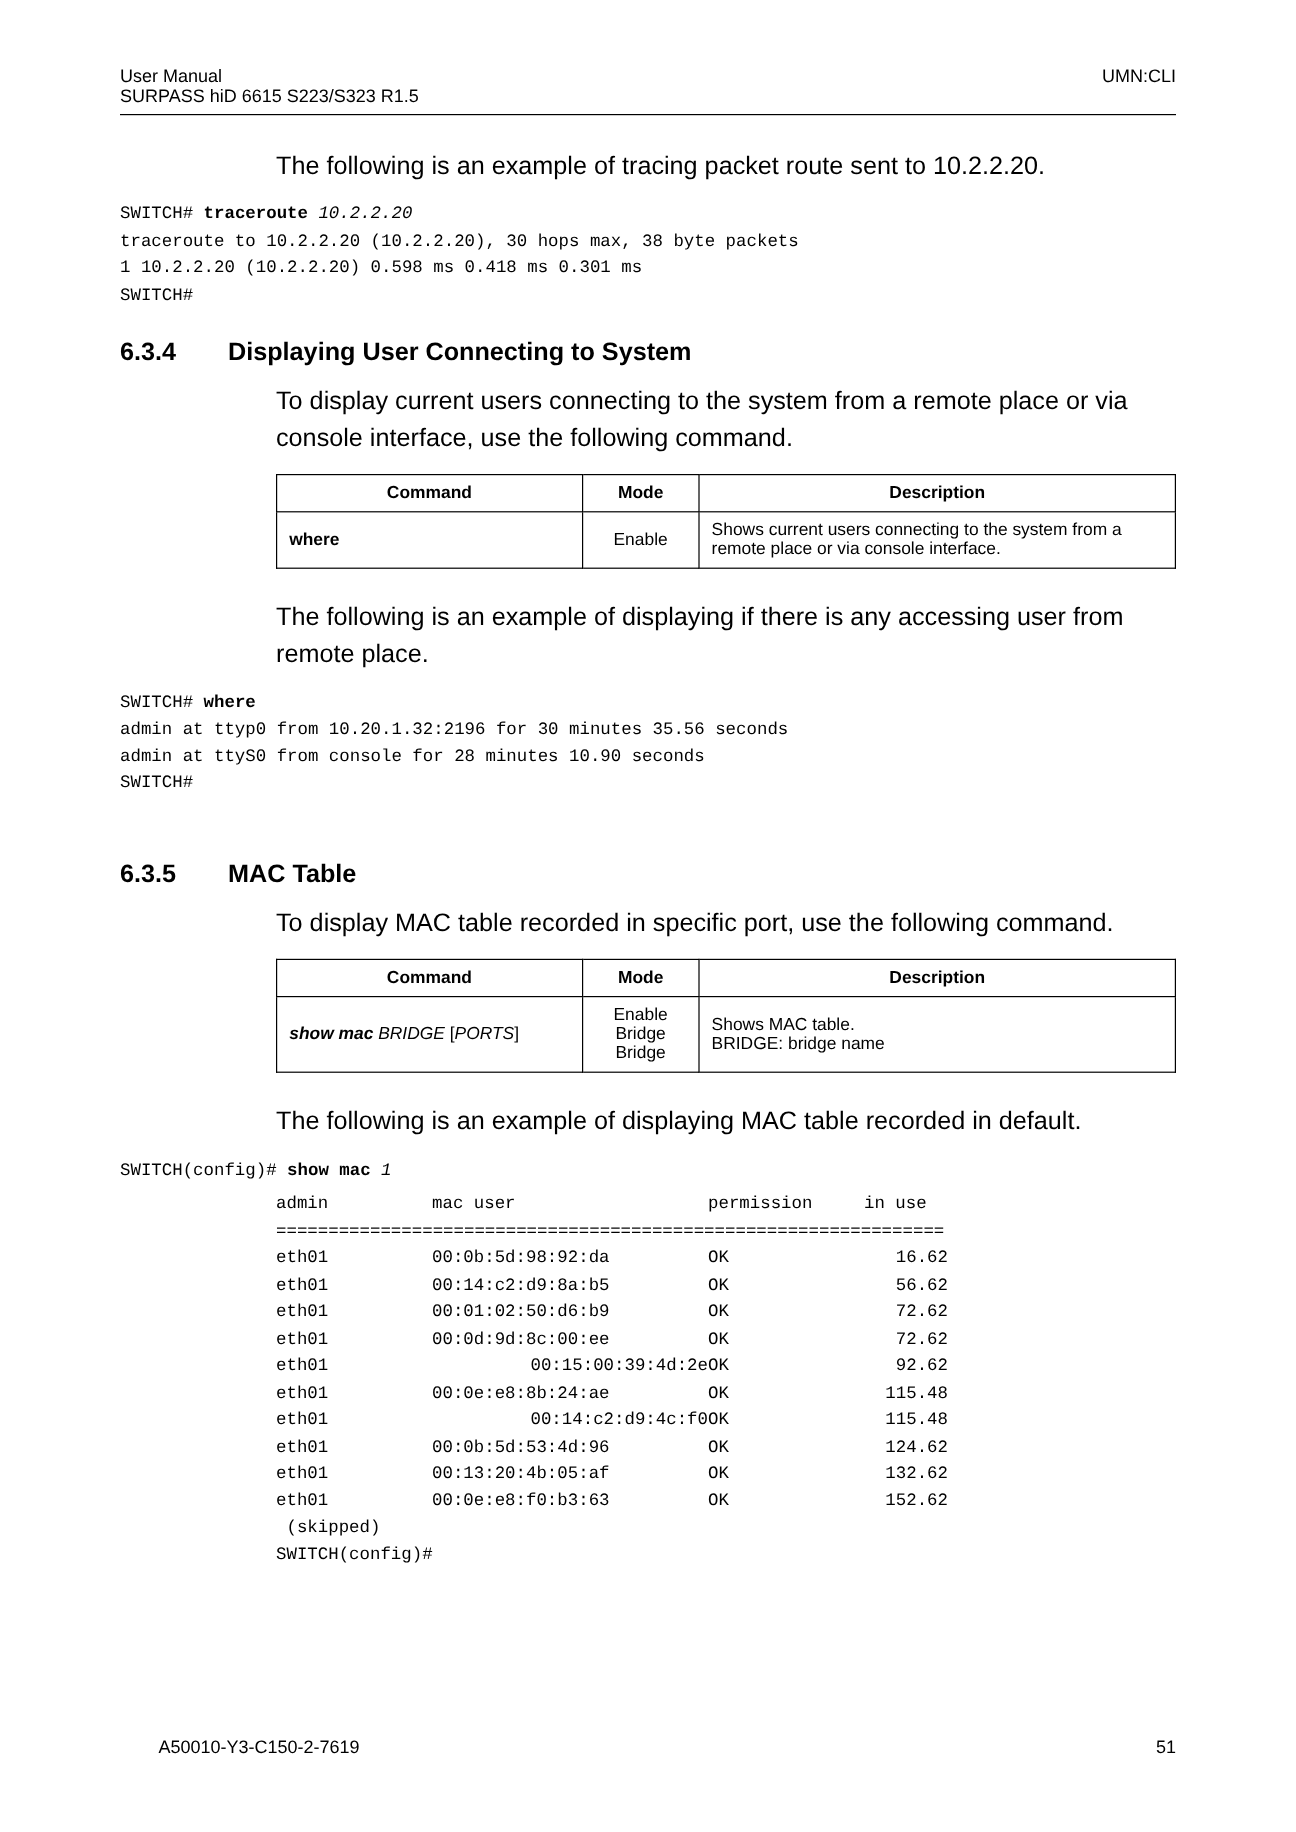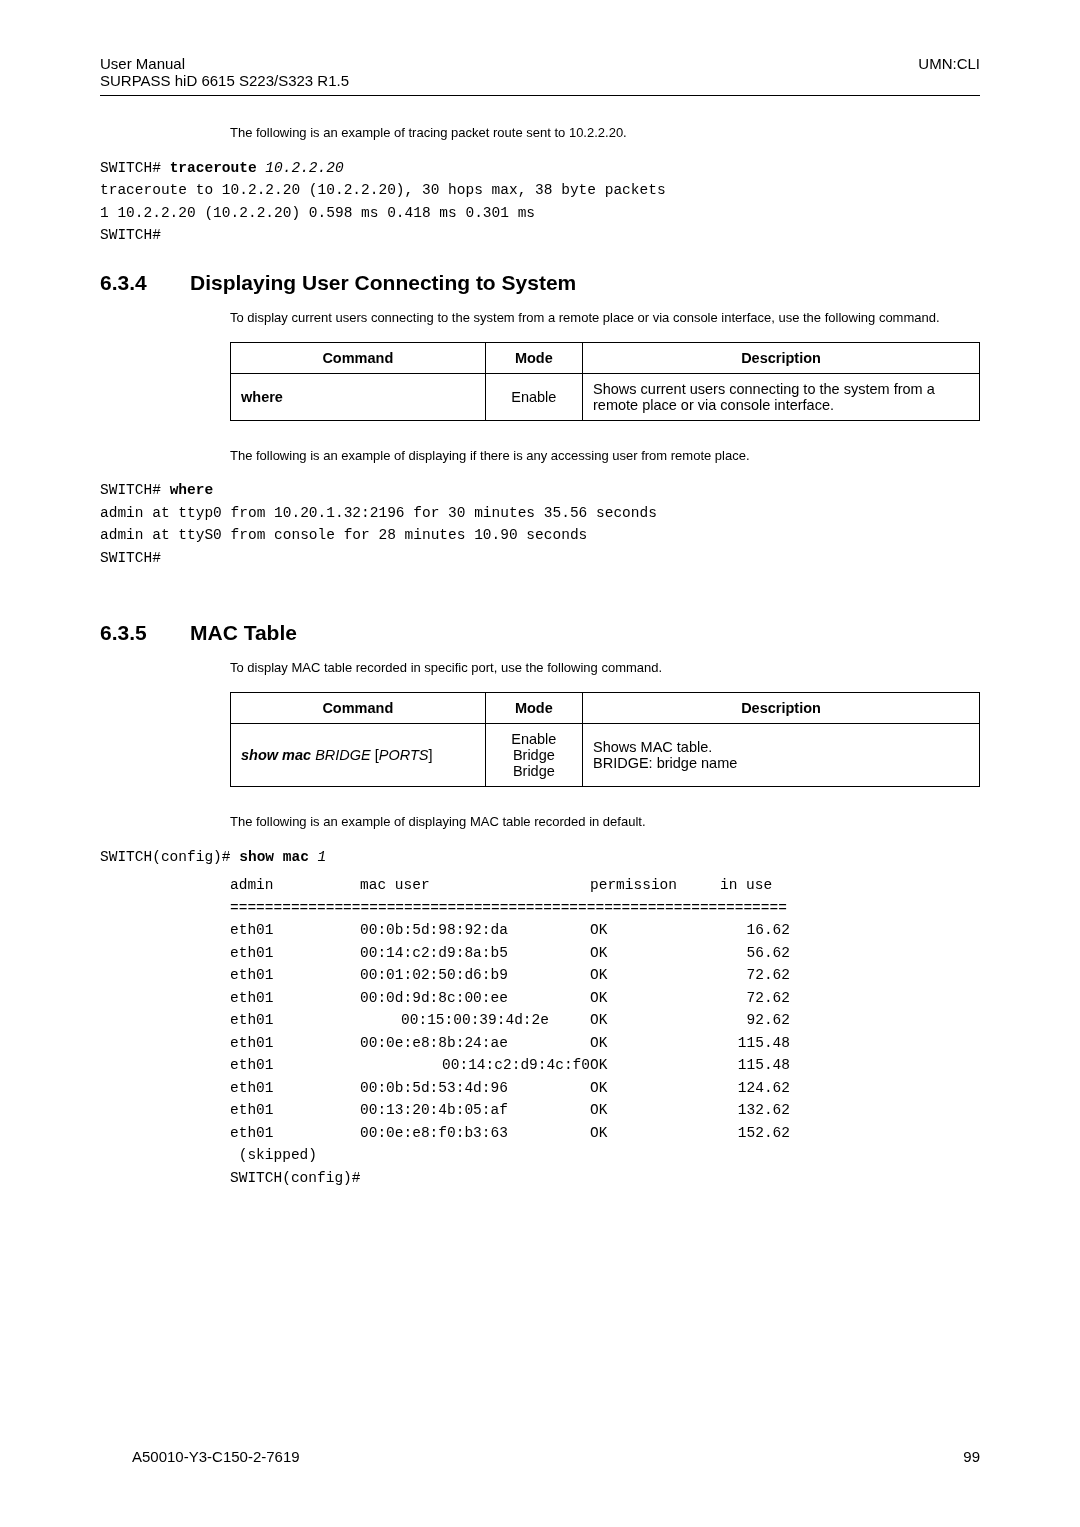--- a/index.html
+++ b/index.html
@@ -19,21 +19,21 @@
     display: flex;
     justify-content: space-between;
     font-size: 15px;
     padding-bottom: 6px;
   }
   .hdr-line {
     border-bottom: 1px solid #000;
     margin-bottom: 28px;
   }
   .body-p {
-    font-size: 13px;
+    font-size: 21px;
     line-height: 1.45;
     margin: 0 0 14px 0;
   }
   .indent {
     margin-left: 130px;
   }
   pre.code {
     font-family: "Courier New", Courier, monospace;
     font-size: 14.5px;
     line-height: 1.55;
@@ -215,21 +215,21 @@
             <td style="text-align: right; width: 70px;">72.62</td>
           </tr>
           <tr>
             <td style="text-align: left; width: 130px;">eth01</td>
             <td style="text-align: left; width: 230px;">00:0d:9d:8c:00:ee</td>
             <td style="text-align: left; width: 130px;">OK</td>
             <td style="text-align: right; width: 70px;">72.62</td>
           </tr>
           <tr>
             <td style="text-align: left; width: 130px;">eth01</td>
-            <td style="text-align: center; width: 230px;">00:15:00:39:4d:2e</td>
+            <td style="text-align: right; width: 230px;">00:15:00:39:4d:2e</td>
             <td style="text-align: left; width: 130px;">OK</td>
             <td style="text-align: right; width: 70px;">92.62</td>
           </tr>
           <tr>
             <td style="text-align: left; width: 130px;">eth01</td>
             <td style="text-align: left; width: 230px; margin-left: 44px;">00:0e:e8:8b:24:ae</td>
             <td style="text-align: left; width: 130px;">OK</td>
             <td style="text-align: right; width: 70px;">115.48</td>
           </tr>
           <tr>
@@ -265,14 +265,14 @@
             <td colspan="4">SWITCH(config)#</td>
           </tr>
     </tbody>
       </table>
   </div>
 
 </div>
 
 <div class="footer">
   <span>A50010-Y3-C150-2-7619</span>
-  <span>99</span>
+  <span>51</span>
 </div>
 
 </body></html>

